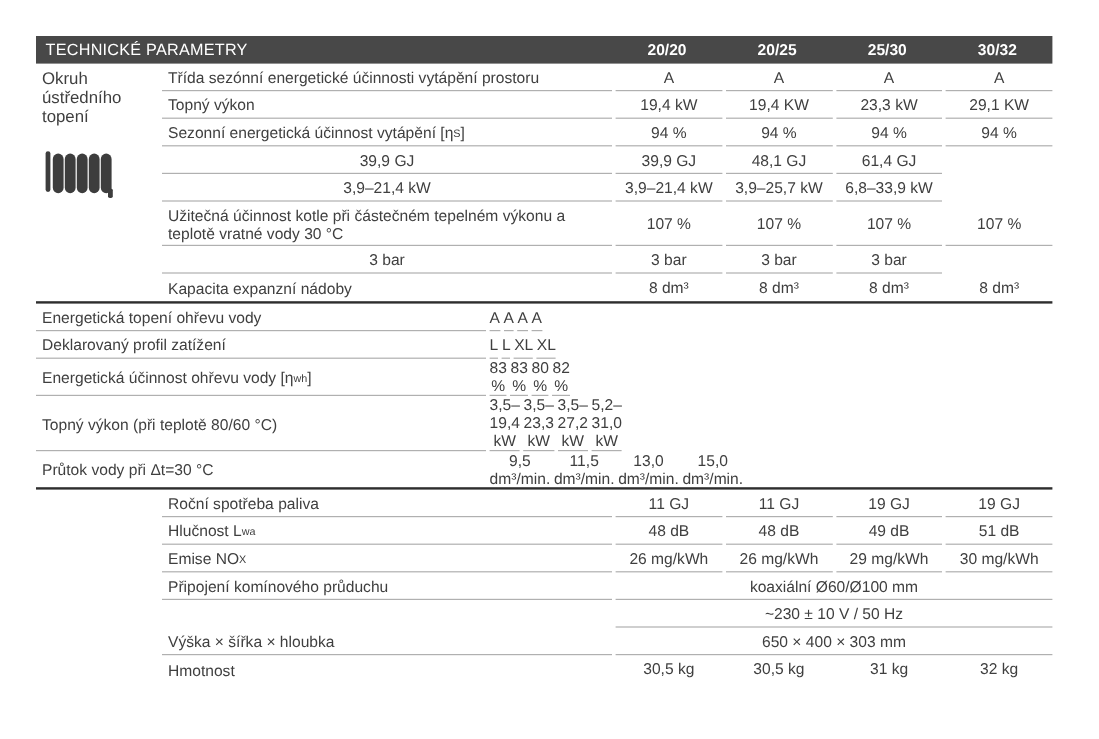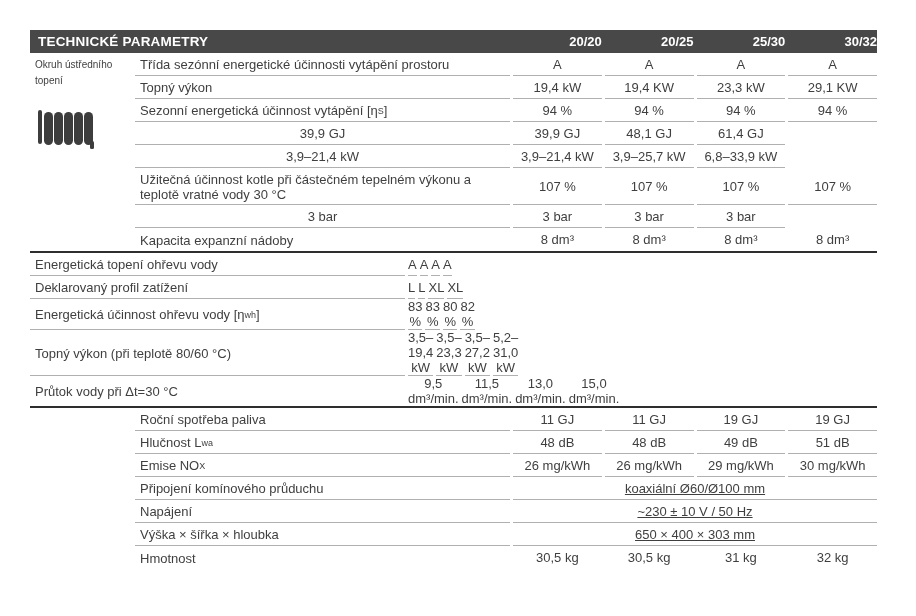--- a/index.html
+++ b/index.html
@@ -15,32 +15,32 @@
 
   
   .hdr {
     display: grid;
     grid-template-columns: 480px repeat(4, 1fr);
     background: #484848;
     height: 23px;
     align-items: center;
   }
   .hdr-title {
-    color: #ffffff; font-weight: bold; font-size: 13.5px;
+    color: #ffffff; font-weight: normal; font-size: 13.5px;
     padding-left: 8px; letter-spacing: 0.2px;
   }
   .hdr-col {
     color: #ffffff; font-weight: bold; font-size: 13px;
-    text-align: right;
+    text-align: center;
   }
   .hdr-col:first-of-type { border-left: 2px solid #ffffff; height: 100%; line-height: 23px; }
 
   
   .section { display: grid; grid-template-columns: 105px 1fr; }
-  .side-col { padding: 4px 4px 0 5px; font-size: 10px; line-height: 16px; color: #3f3f3f; }
+  .side-col { padding: 4px 4px 0 5px; font-size: 14px; line-height: 16px; color: #3f3f3f; }
   .side-icon { margin-top: 20px; margin-left: 2px; }
   .section-divider { height: 2px; background: #2e2e2e; width: 100%; }
 
   .rows { display: block; }
   .row {
     display: grid;
     grid-template-columns: 375px repeat(4, 1fr);
     column-gap: 3px;
     min-height: 23px;
   }
@@ -52,21 +52,21 @@
     border-bottom: 1px solid #b0b0b0;
     line-height: 15px;
   }
   .cell-val {
     font-size: 13px;
     display: flex; align-items: center; justify-content: center;
     border-bottom: 1px solid #b0b0b0;
     text-align: center;
     line-height: 15px;
   }
-  .cell-val.span4 { grid-column: 2 / 6; text-decoration: underline; }
+  .cell-val.span4 { grid-column: 2 / 6; }
   .row:last-child .cell-param,
   .row:last-child .cell-val { border-bottom: none; }
 
   sub { font-size: 9px; line-height: 0; }
 
   .icon-svg { fill: #3d3d3d; display: block; }
 </style>
 </head>
 <body>
 
@@ -218,21 +218,20 @@
               <div class="cell-val">26 mg/kWh</div>
               <div class="cell-val">26 mg/kWh</div>
               <div class="cell-val">29 mg/kWh</div>
               <div class="cell-val">30 mg/kWh</div>
             </div>
             <div class="row">
               <div class="cell-param">Připojení komínového průduchu</div>
               <div class="cell-val span4">koaxiální Ø60/Ø100 mm</div>
             </div>
             <div class="row">
-              <div class="cell-param">Napájení</div>
               <div class="cell-val span4">~230 ± 10 V / 50 Hz</div>
             </div>
             <div class="row">
               <div class="cell-param">Výška × šířka × hloubka</div>
               <div class="cell-val span4">650 × 400 × 303 mm</div>
             </div>
             <div class="row">
               <div class="cell-param">Hmotnost</div>
               <div class="cell-val">30,5 kg</div>
               <div class="cell-val">30,5 kg</div>

